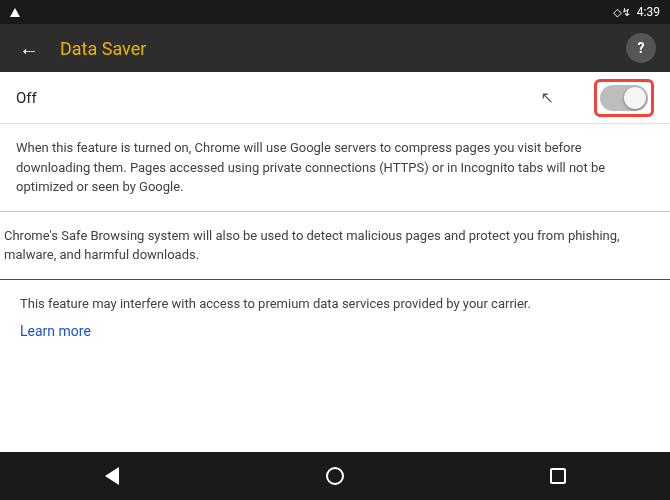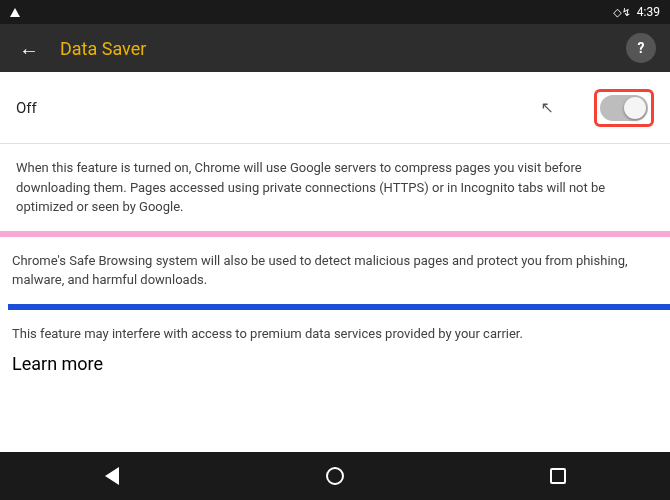--- a/index.html
+++ b/index.html
@@ -97,21 +97,21 @@
       color: #212121;
       height: calc(500px - 24px - 48px - 48px);
       overflow-y: auto;
     }
 
     
     .toggle-row {
       display: flex;
       align-items: center;
       padding: 0 16px;
-      height: 72px;
+      height: 52px;
       border-bottom: 1px solid #e0e0e0;
     }
 
     .toggle-label {
       flex: 1;
       font-size: 15px;
       color: #212121;
     }
 
     .toggle-container {
@@ -136,42 +136,41 @@
       width: 22px;
       height: 22px;
       background: #f5f5f5;
       border-radius: 50%;
       box-shadow: 0 1px 3px rgba(0,0,0,0.4);
     }
 
     
     .description-section {
       padding: 14px 16px;
-      border-bottom: 6px solid #f9a8d4;
+      border-bottom: 1px solid #f9a8d4;
     }
 
     .description-text {
       font-size: 13px;
       color: #424242;
       line-height: 1.5;
     }
 
     .description-section-2 {
       padding: 14px 4px;
-      border-bottom: 6px solid #1d4ed8;
-      margin-left: 8px;
+      border-bottom: 1px solid #1d4ed8;
     }
 
     .description-section-3 {
-      padding: 14px 12px;
+      padding: 14px 20px;
     }
 
     .learn-more-link {
-      color: #000000;
-      font-size: 18px;
+      color: #1d4ed8;
+      font-size: 14px;
       cursor: pointer;
       display: inline-block;
       margin-top: 10px;
       text-align: center;
     }
 
     
     .nav-bar {
       height: 48px;
       background: #1a1a1a;

